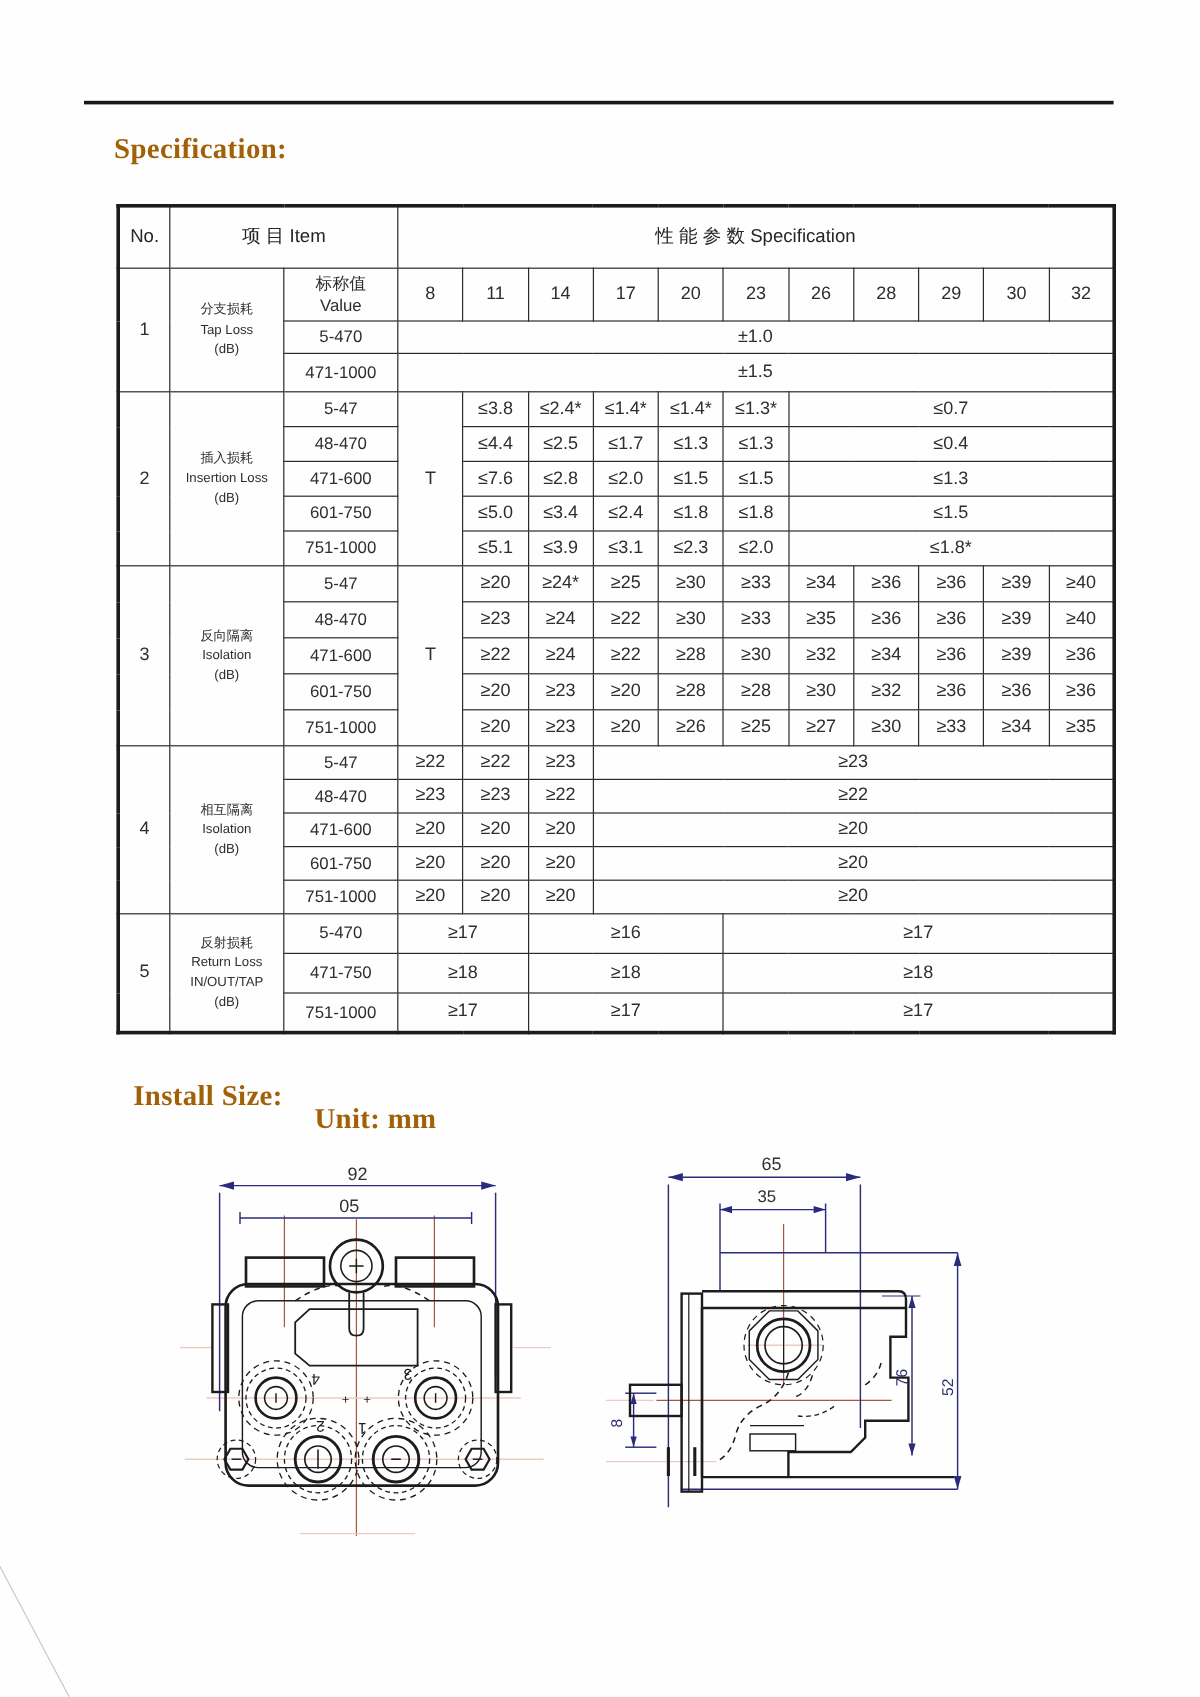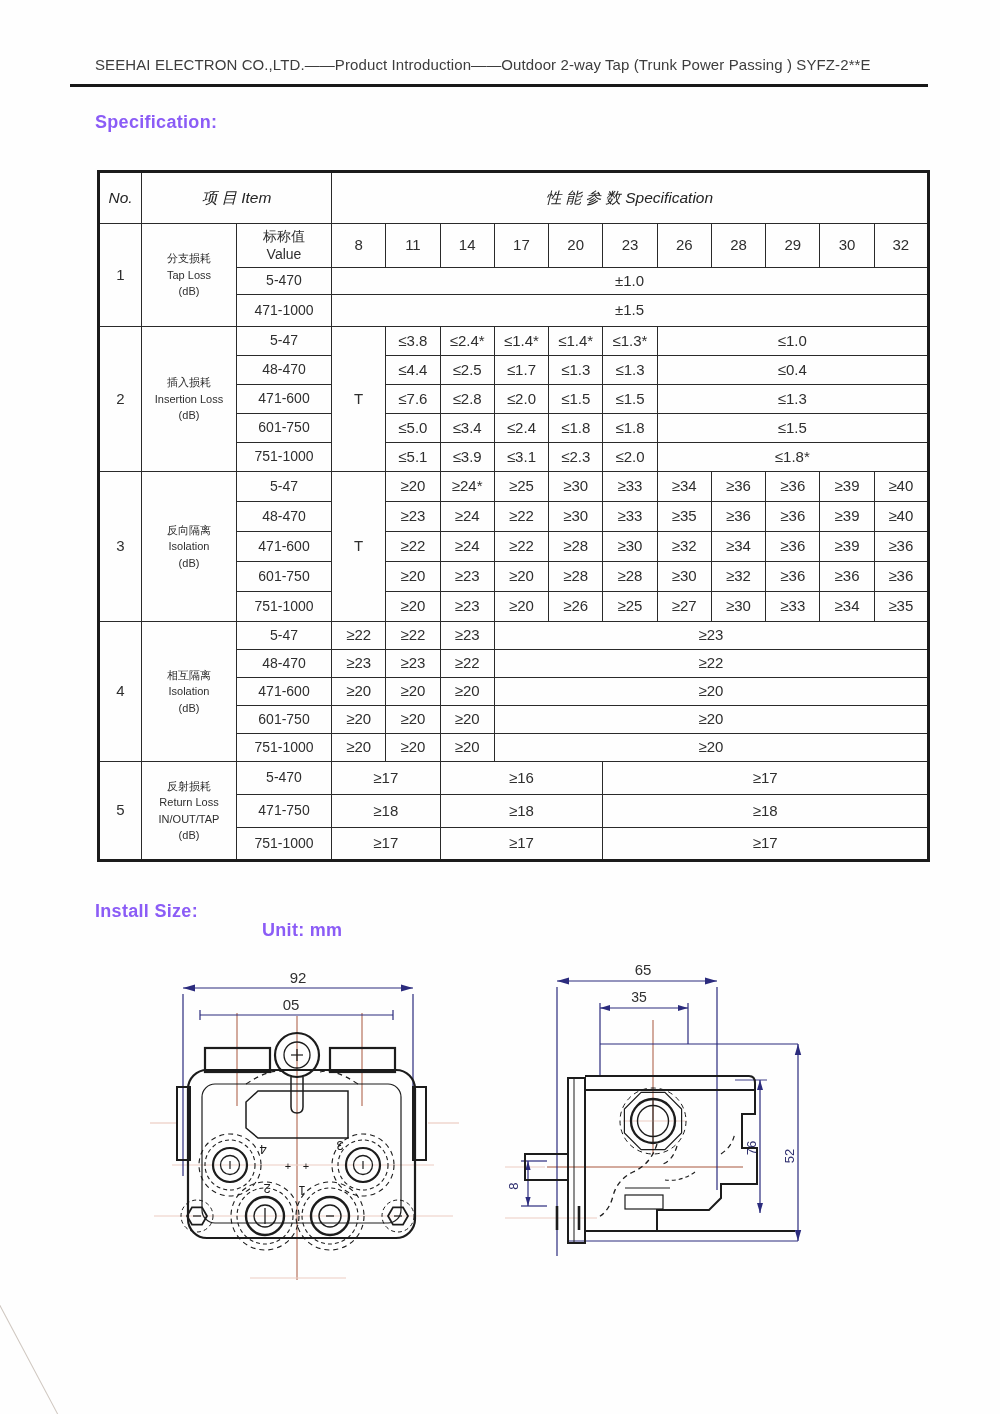--- a/index.html
+++ b/index.html
@@ -7,23 +7,23 @@
     width:1000px;height:1414px;background:#ffffff;
     font-family:"Liberation Sans",sans-serif;color:#2b2b2b;
     position:relative;overflow:hidden;
   }
   .page{position:absolute;left:0;top:0;width:1000px;height:1414px;background:#fefefe;}
   .header-line{
     position:absolute;left:95px;top:56px;width:830px;
     font-size:15px;color:#3d3d3d;letter-spacing:0.1px;white-space:nowrap;
   }
   .rule{position:absolute;left:70px;top:84px;width:858px;height:0;border-top:3px solid #181818;}
-  .h-title{position:absolute;font-size:18px;font-weight:bold;color:#8b5cf6;letter-spacing:0.3px;}
+  .h-title{position:absolute;font-size:24px;font-weight:bold;color:#a16207;letter-spacing:0.3px;font-family:Liberation Serif, serif;}
   .h-spec{left:95px;top:112px;}
-  .h-install{left:95px;top:901px;text-align:center;}
+  .h-install{left:111px;top:901px;text-align:center;}
   .h-unit{left:262px;top:920px;}
   table.spec{
     position:absolute;left:97px;top:170px;width:833px;
     border-collapse:collapse;table-layout:fixed;
     border:3px solid #1c1c1c;
   }
   table.spec td{
     border:1.6px solid #2a2a2a;text-align:center;vertical-align:middle;
     font-size:15px;color:#2e2e2e;white-space:pre-line;padding:0 1px;line-height:1.25;
     overflow:hidden;
@@ -37,21 +37,20 @@
     position:absolute;left:-12px;top:1282px;width:160px;height:0;
     border-top:1.5px solid #cfc7c0;transform:rotate(62deg);transform-origin:left top;
   }
   svg text{font-family:"Liberation Sans",sans-serif;}
 </style>
 </head>
 <body>
 
 <div class="page">
 
-  <div class="header-line">SEEHAI ELECTRON CO.,LTD.——Product Introduction——Outdoor 2-way Tap (Trunk Power Passing ) SYFZ-2**E</div>
   <div class="rule"></div>
 
   <div class="h-title h-spec">Specification:</div>
 
   <table class="spec">
     <colgroup>
       <col style="width:43px">
         <col style="width:95px">
         <col style="width:95px">
       <col>
@@ -60,21 +59,21 @@
         <col>
         <col>
         <col>
         <col>
         <col>
         <col>
         <col>
         <col>
     </colgroup>
     <tbody>
-        <tr style="height: 52px; font-style: italic;">
+        <tr style="height: 52px;">
           <td class="head">No.</td>
           <td colspan="2" class="head">项 目   Item</td>
           <td colspan="11" class="head">性  能  参  数   Specification</td>
         </tr>
         <tr style="height: 44px;">
           <td rowspan="3" class="no">1</td>
           <td rowspan="3" class="item">分支损耗
 Tap Loss
 (dB)</td>
           <td class="freq">标称值
@@ -104,21 +103,21 @@
           <td rowspan="5" class="item">插入损耗
 Insertion Loss
 (dB)</td>
           <td class="freq">5-47</td>
           <td rowspan="5">T</td>
           <td>≤3.8</td>
           <td>≤2.4*</td>
           <td>≤1.4*</td>
           <td>≤1.4*</td>
           <td>≤1.3*</td>
-          <td colspan="5">≤1.0</td>
+          <td colspan="5">≤0.7</td>
         </tr>
         <tr style="height: 29px;">
           <td class="freq">48-470</td>
           <td>≤4.4</td>
           <td>≤2.5</td>
           <td>≤1.7</td>
           <td>≤1.3</td>
           <td>≤1.3</td>
           <td colspan="5">≤0.4</td>
         </tr>

